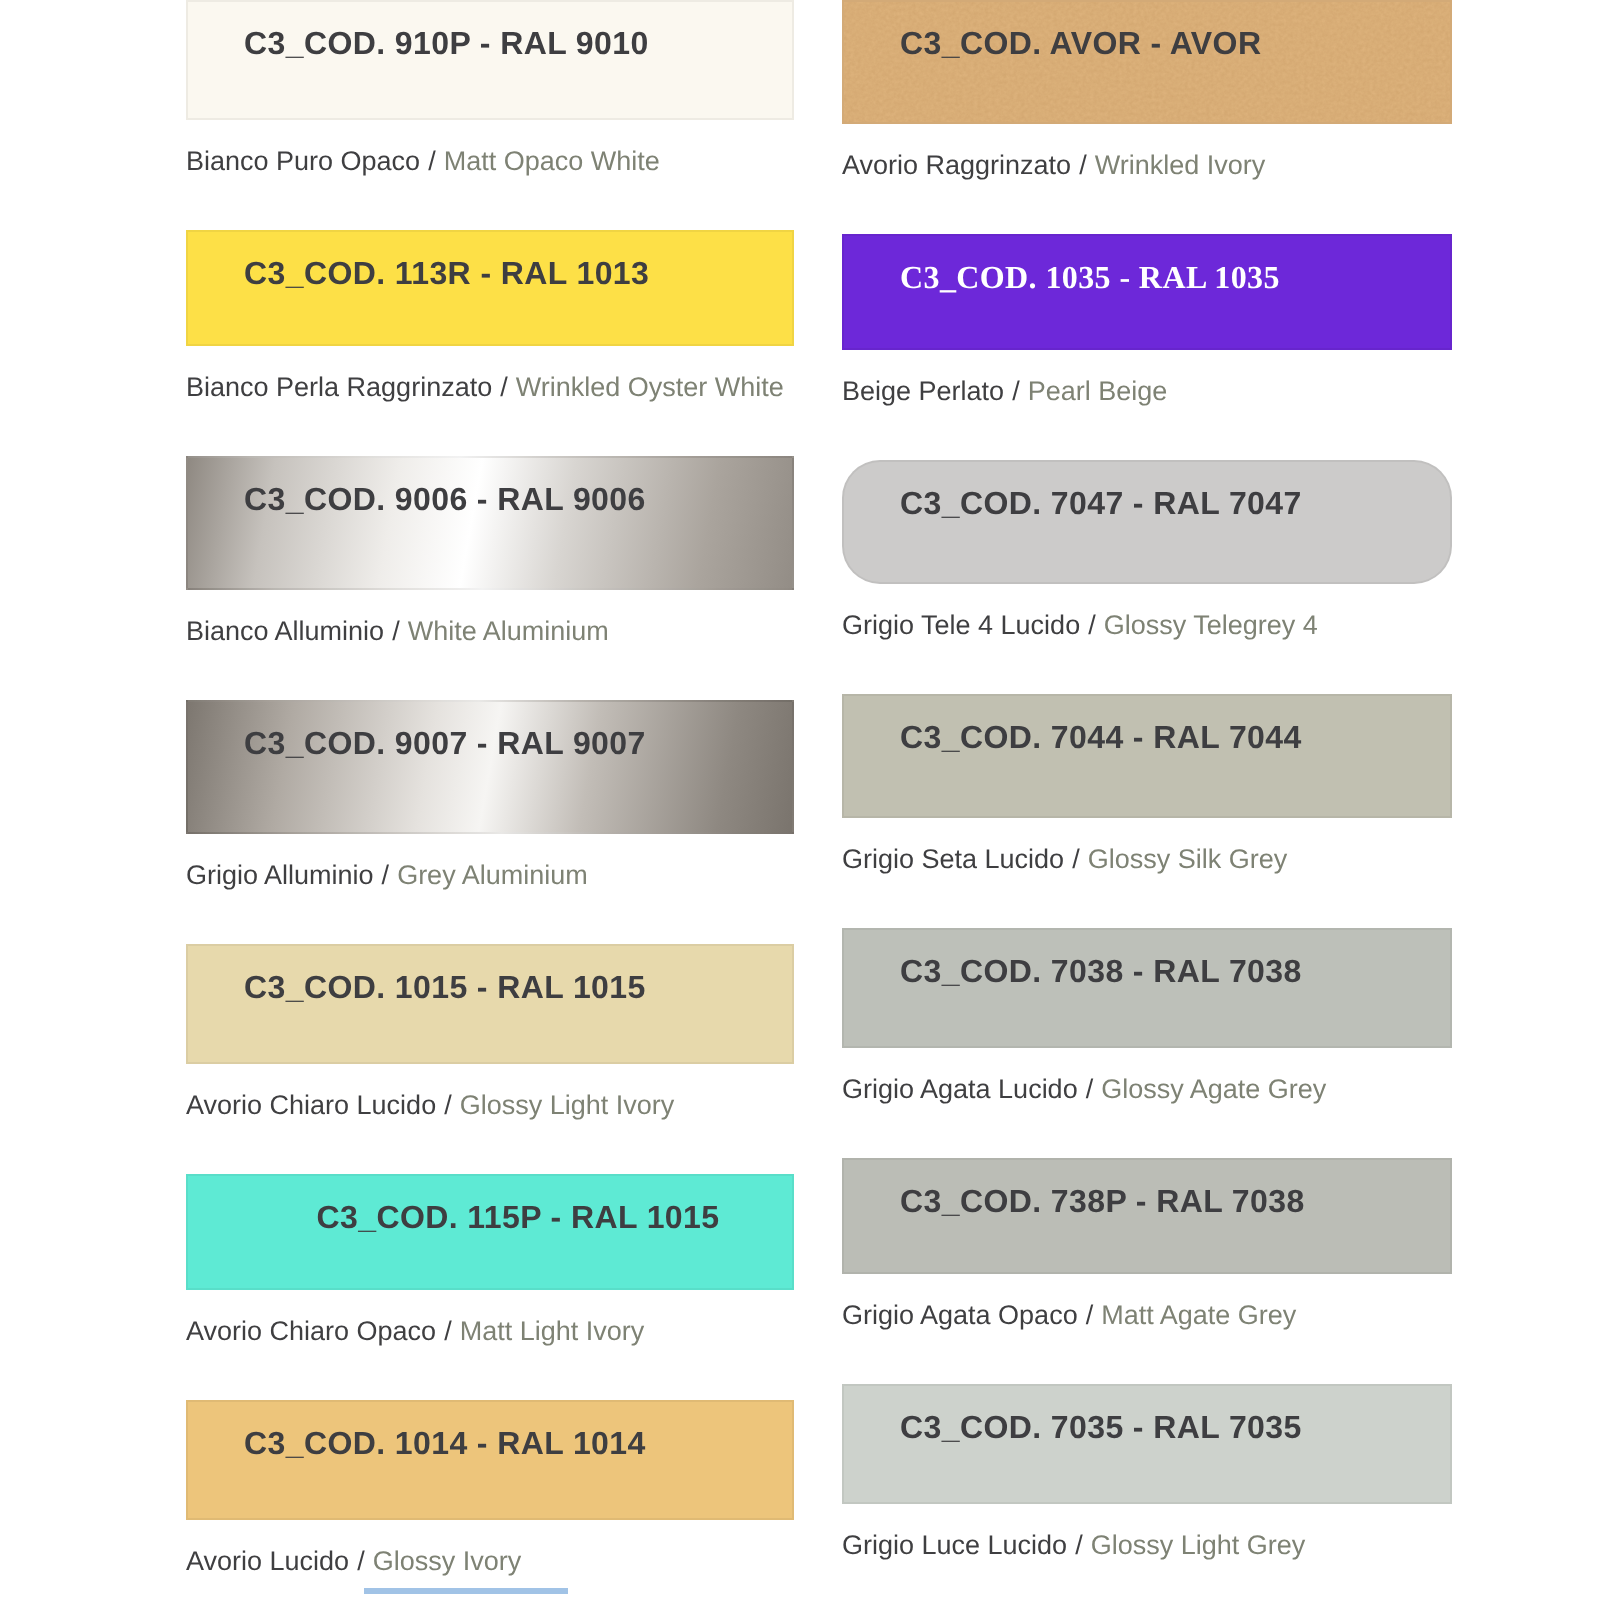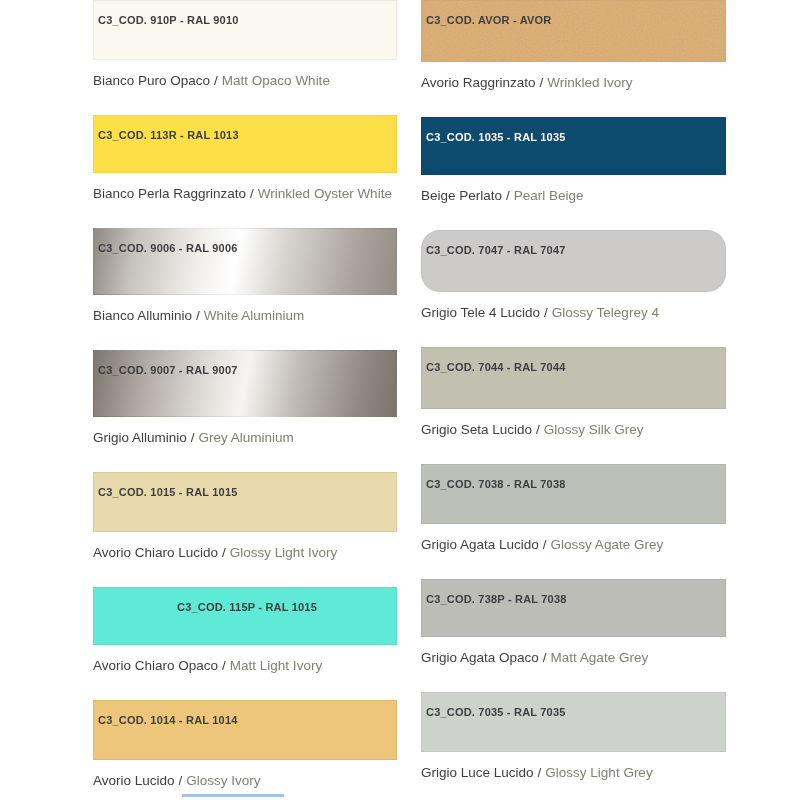--- a/index.html
+++ b/index.html
@@ -35,22 +35,22 @@
     box-sizing: border-box;
     overflow: hidden;
   }
   .swatch.h60 { height: 60px; }
   .swatch.h62 { height: 62px; }
   .swatch.tall { height: 67px; }
 
   .code {
     position: relative;
     z-index: 2;
-    padding: 13px 0 0 4px;
-    font-size: 11px;
+    padding: 13px 0 0 28px;
+    font-size: 16px;
     font-weight: bold;
     color: #3e3e41;
     letter-spacing: 0.2px;
     white-space: nowrap;
   }
   .code.code-white { color: #ffffff; }
 
   .metallic-light {
     background: linear-gradient(100deg,
       #8f8982 0%, #c6c2bd 14%, #efedea 34%, #ffffff 47%,
@@ -180,21 +180,21 @@
             <rect width="100%" height="100%" filter="url(#wrinkle)"></rect>
           </svg>
           <div class="code">C3_COD. AVOR - AVOR</div>
         </div>
         <div class="caption">
           <span class="it">Avorio Raggrinzato</span><span class="sep">/</span><span class="en">Wrinkled Ivory</span>
         </div>
       </div>
 
       <div class="card">
-        <div class="swatch" style="background: #0c4a6e;">
+        <div class="swatch" style="background: #6d28d9; font-family: Liberation Serif, serif;">
           <div class="code code-white">C3_COD. 1035 - RAL 1035</div>
         </div>
         <div class="caption">
           <span class="it">Beige Perlato</span><span class="sep">/</span><span class="en">Pearl Beige</span>
         </div>
       </div>
 
       <div class="card">
         <div class="swatch h62" style="background: rgb(204, 203, 202); border-radius: 19px;">
           <div class="code">C3_COD. 7047 - RAL 7047</div>

